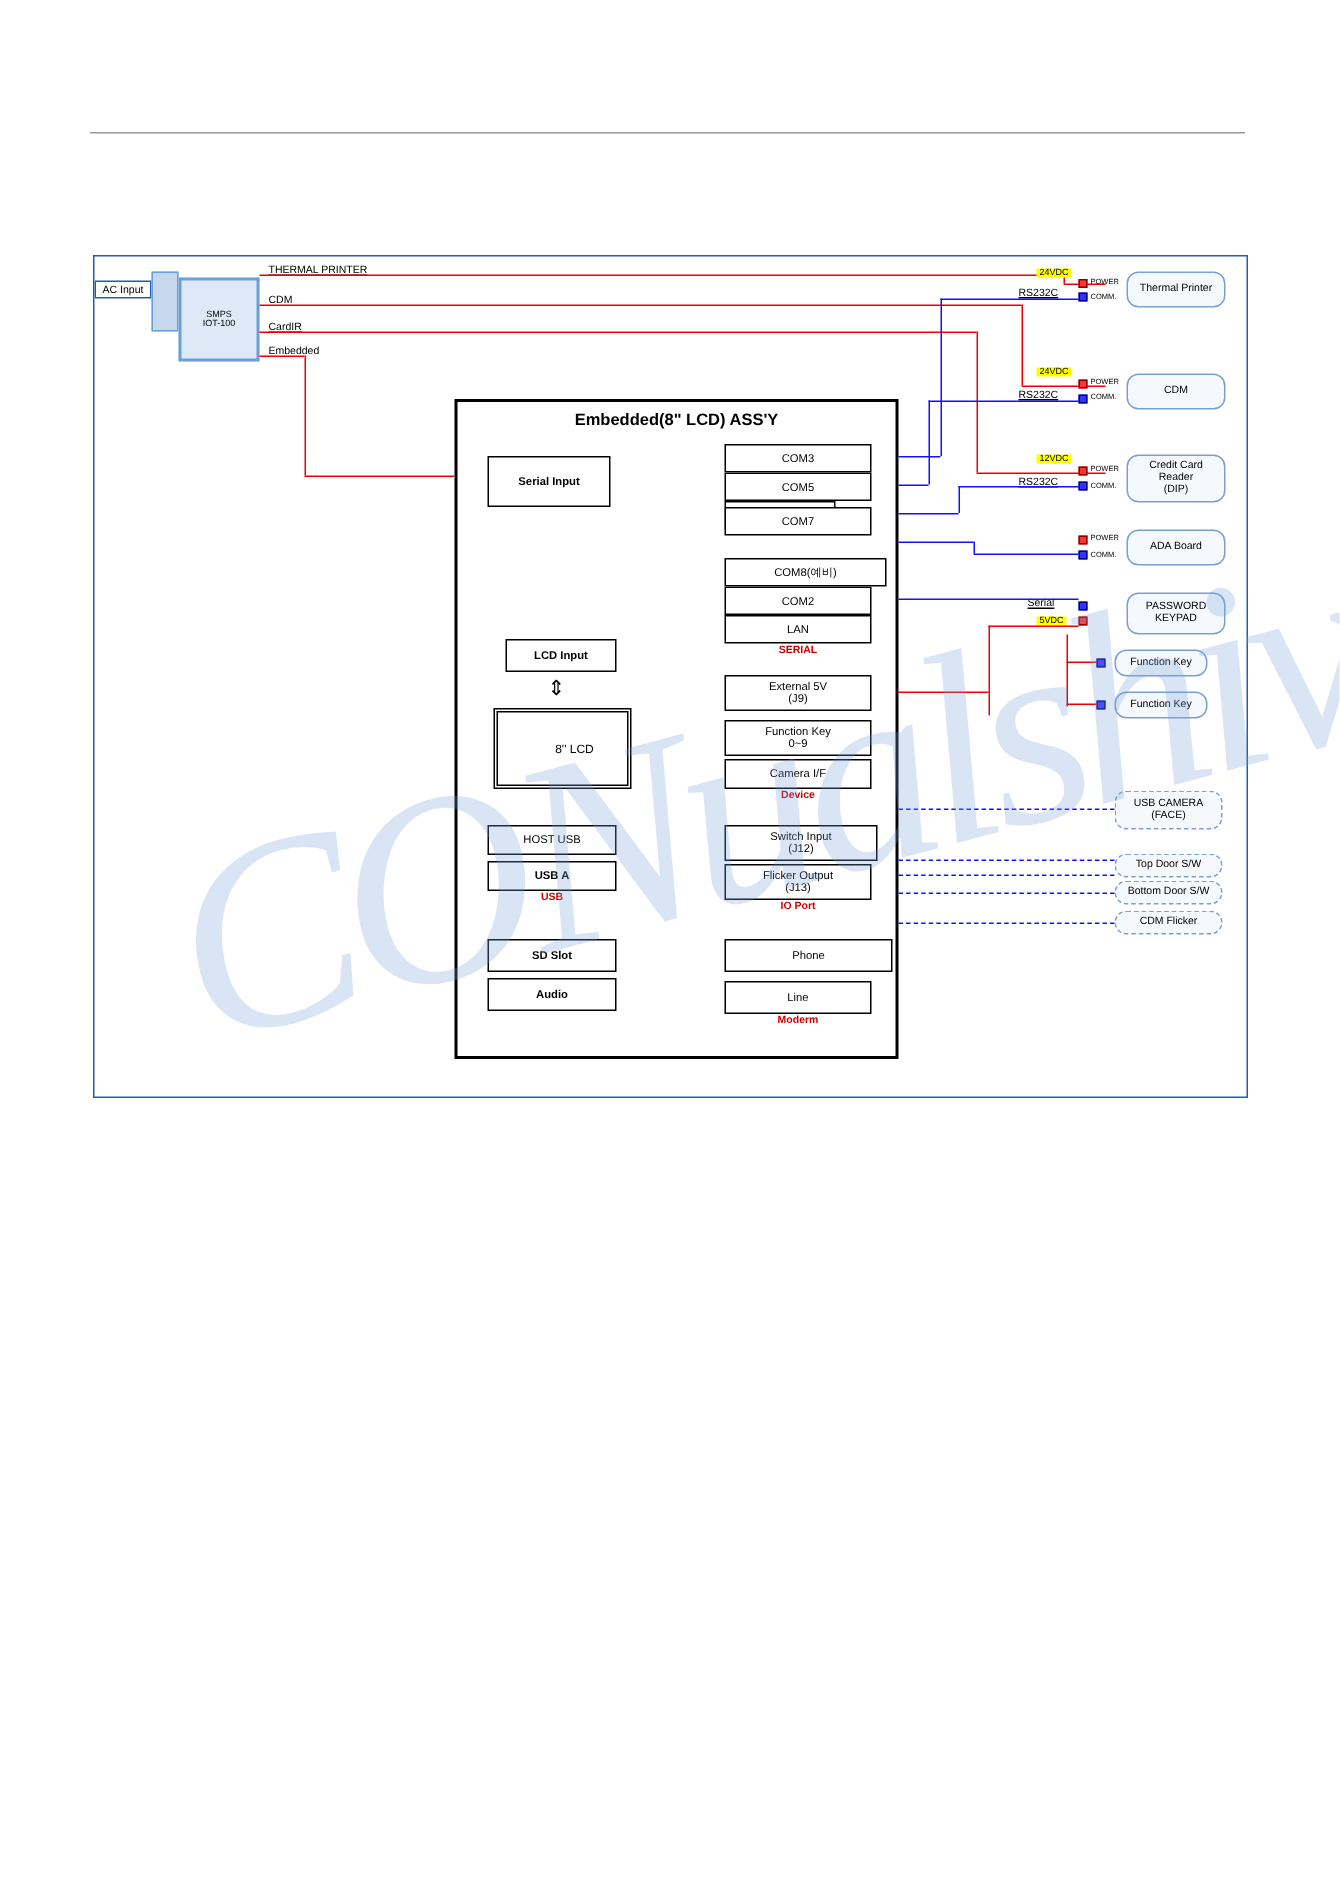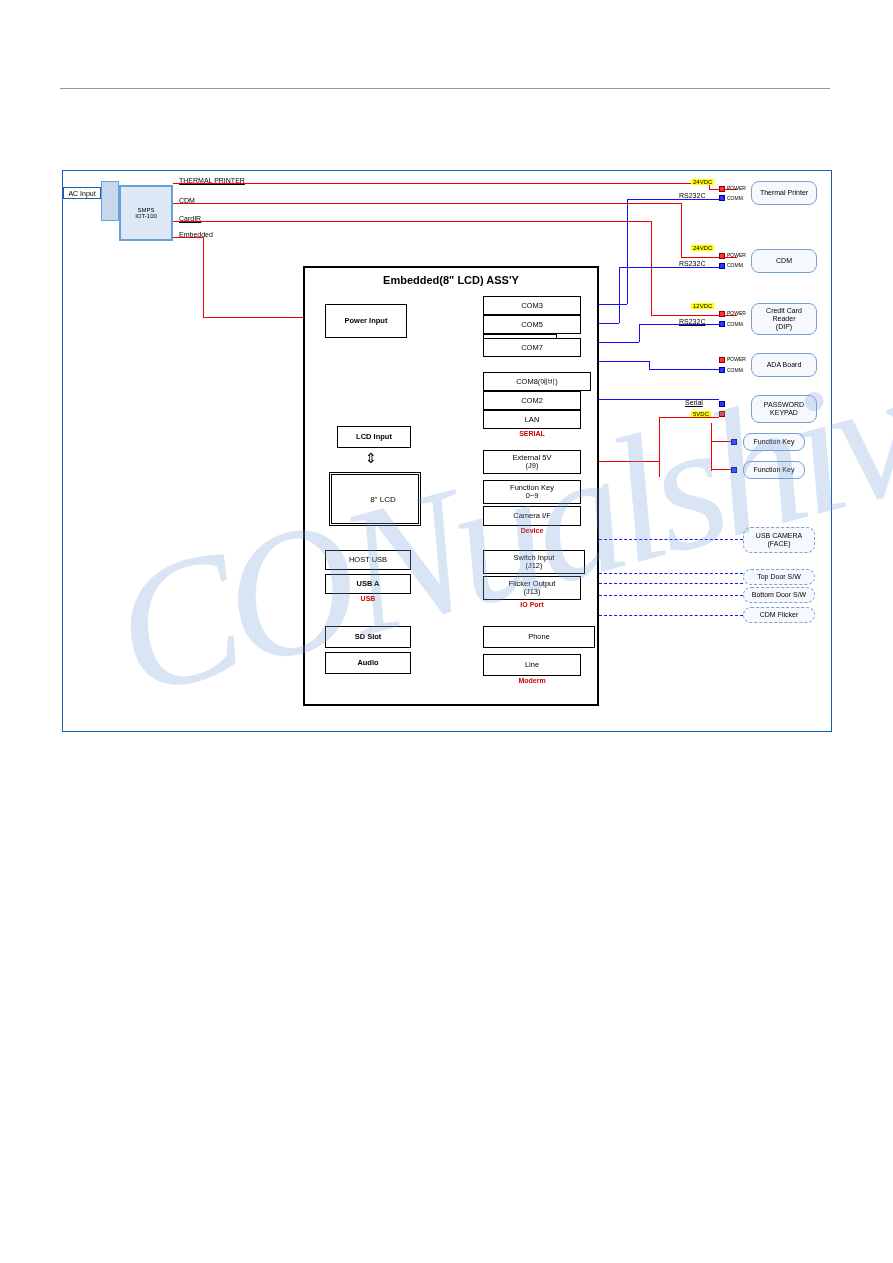--- a/index.html
+++ b/index.html
@@ -66,21 +66,21 @@
     <div class="wire v" style="left:646px; top:12px; height:6px;"></div>
     <div class="wire red" style="left:646px; top:18px; width:28px;"></div>
     <div class="wire v" style="left:618px; top:32px; height:54px;"></div>
     <div class="wire red" style="left:618px; top:86px; width:56px;"></div>
     <div class="wire v" style="left:588px; top:50px; height:94px;"></div>
     <div class="wire red" style="left:588px; top:144px; width:86px;"></div>
 
     <div class="assy">
       <div class="assy-title">Embedded(8" LCD) ASS'Y</div>
 
-      <div class="port" style="left:20px; top:36px; width:82px; height:34px; font-weight:bold;">Power Input</div>
+      <div class="port" style="left:20px; top:36px; width:82px; height:34px; font-weight:bold;">Serial Input</div>
 
       <div class="port" style="left:178px; top:28px; width:98px; height:19px;">COM3</div>
       <div class="port" style="left:178px; top:47px; width:98px; height:19px;">COM5</div>
       <div class="port" style="left:178px; top:66px; width:74px; height:19px;">COM6</div>
       <div class="port" style="left:178px; top:70px; width:98px; height:19px;">COM7</div>
       <div class="port" style="left:178px; top:104px; width:108px; height:19px;">COM8(예비)</div>
       <div class="port" style="left:178px; top:123px; width:98px; height:19px;">COM2</div>
       <div class="port" style="left:178px; top:142px; width:98px; height:19px;">LAN</div>
       <div class="section-lbl" style="left:178px; top:162px; width:98px;">SERIAL</div>
 

